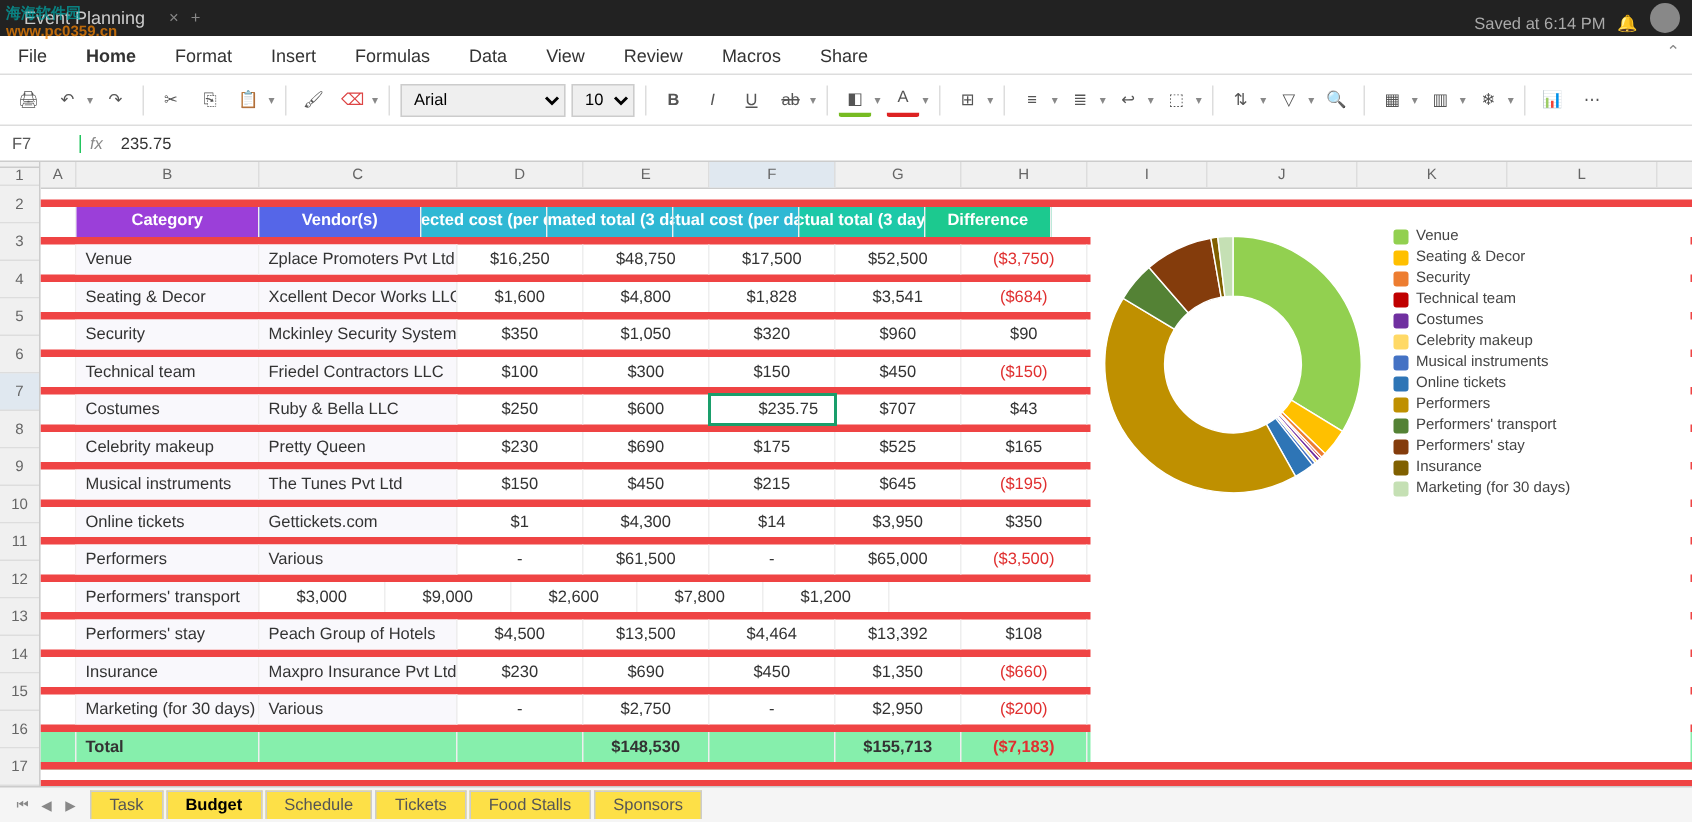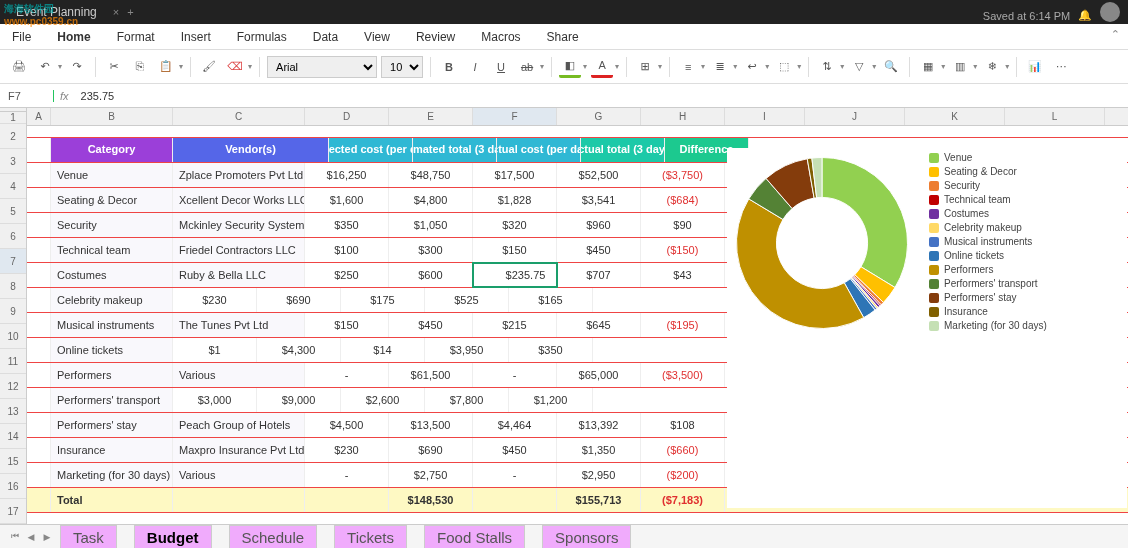--- a/index.html
+++ b/index.html
@@ -27,40 +27,40 @@
 .sheet{display:flex;height:416px;background:#fff;overflow:hidden}
 .rowhdrs{display:flex;flex-direction:column;background:#f0f0f0;border-right:1px solid #ccc}
 .corner{height:18px;width:26px;border-bottom:1px solid #ccc;background:#f0f0f0}
 .rowhdr{height:25px;width:26px;display:flex;align-items:center;justify-content:center;border-bottom:1px solid #ddd;color:#666;font-size:10px;background:#f0f0f0}
 .rowhdr.sel{background:#e0e8f0}
 .cols{flex:1;display:flex;flex-direction:column;overflow:hidden}
 .colhdrs{display:flex;height:18px;background:#f0f0f0;border-bottom:1px solid #ccc}
 .colhdr{border-right:1px solid #ddd;display:flex;align-items:center;justify-content:center;color:#666;font-size:10px}
 .colhdr.sel{background:#e0e8f0}
 .grid{flex:1;position:relative;overflow:hidden}
-.datarow{display:flex;height:25px;border-bottom:1px solid #ef4444}
+.datarow{display:flex;height:25px;border-bottom:5px solid #ef4444}
 .cell{border-right:1px solid #eee;display:flex;align-items:center;padding:0 6px;font-size:11px;color:#333;overflow:hidden;white-space:nowrap}
 .cell.hdr{color:#fff;font-weight:bold;justify-content:center;text-align:center;line-height:1.2}
 .cell.num{justify-content:center}
 .cell.neg{color:#e03030}
 .cell.bold{font-weight:bold}
 .cell.active{outline:2px solid #1a9e6b;outline-offset:-1px;z-index:2}
 .hdr-cat{background:#9b3fd9}.hdr-ven{background:#5566e8}.hdr-exp{background:#2fb8d4}.hdr-tot{background:#1cc9a8}.hdr-diff{background:#1cc98f}
-.totalrow{background:#fef9c3;font-weight:bold}
+.totalrow{background:#86efac;font-weight:bold}
 .bodyshade{background:#f9f8fc}
 .chart-area{position:absolute;left:700px;top:22px;width:400px;height:360px;background:#fff}
 .chart-title{text-align:center;font-weight:bold;font-size:13px;margin-bottom:16px;color:#333}
 .donut-wrap{display:flex;align-items:center;gap:12px}
 .legend{font-size:10px;color:#444}
 .legend-item{display:flex;align-items:center;gap:5px;margin-bottom:3px}
 .legend-sw{width:10px;height:10px;border-radius:2px}
 .tabs{position:absolute;bottom:0;left:0;right:0;height:24px;background:#f5f5f5;border-top:1px solid #ccc;display:flex;align-items:center;padding:0 8px}
 .tab-nav{display:flex;gap:2px;margin-right:6px}
 .tab-nav-btn{width:14px;height:14px;display:flex;align-items:center;justify-content:center;color:#888;cursor:pointer;font-size:9px}
-.sheet-tab{padding:3px 12px;border:1px solid #ccc;border-bottom:none;background:#f0abfc;font-size:15px;cursor:pointer;margin-right:17px;color:#555}
+.sheet-tab{padding:3px 12px;border:1px solid #ccc;border-bottom:none;background:#fde047;font-size:11px;cursor:pointer;margin-right:2px;color:#555}
 .sheet-tab.active{font-weight:bold;color:#000}
 .chev{position:absolute;right:8px;top:28px;color:#888;cursor:pointer}
 svg.donut{width:190px;height:190px}
 </style>
 </head>
 <body>
 
 <div class="watermark">
   <span>海海软件园</span><br>
   <span class="watermark-url">www.pc0359.cn</span>
@@ -201,21 +201,21 @@
         <div class="colhdr" style="width: 80px;">I</div>
         <div class="colhdr" style="width: 100px;">J</div>
         <div class="colhdr" style="width: 100px;">K</div>
         <div class="colhdr" style="width: 100px;">L</div>
       </div>
     <div class="grid" id="grid">
         <div class="datarow" style="height: 12px;"></div>
       <div class="datarow" style="height: 25px;">
           <div class="cell " style="width: 24px;"></div>
           <div class="cell hdr hdr-cat" style="width: 122px;">Category</div>
-          <div class="cell hdr hdr-ven" style="width: 156px;">Vendor(s)</div>
+          <div class="cell hdr hdr-ven" style="width: 108px;">Vendor(s)</div>
           <div class="cell hdr hdr-exp" style="width: 84px;">Expected cost (per day)</div>
           <div class="cell hdr hdr-exp" style="width: 84px;">Estimated total (3 days)</div>
           <div class="cell hdr hdr-exp" style="width: 84px;">Actual cost (per day)</div>
           <div class="cell hdr hdr-tot" style="width: 84px;">Actual total (3 days)</div>
           <div class="cell hdr hdr-diff" style="width: 84px;">Difference</div>
         </div>
         <div class="datarow">
           <div class="cell " style="width: 24px;"></div>
           <div class="cell bodyshade" style="width: 122px;">Venue</div>
           <div class="cell bodyshade" style="width: 132px;">Zplace Promoters Pvt Ltd</div>
@@ -261,39 +261,41 @@
           <div class="cell bodyshade" style="width: 132px;">Ruby &amp; Bella LLC</div>
           <div class="cell num" style="width: 84px;">$250</div>
           <div class="cell num" style="width: 84px;">$600</div>
           <div class="cell num active" style="width: 84px; padding-left: 28px;">$235.75</div>
           <div class="cell num" style="width: 84px;">$707</div>
           <div class="cell num" style="width: 84px;">$43</div>
         </div>
         <div class="datarow">
           <div class="cell " style="width: 24px;"></div>
           <div class="cell bodyshade" style="width: 122px;">Celebrity makeup</div>
+          <div class="cell bodyshade" style="width: 132px;">Pretty Queen</div>
           <div class="cell num" style="width: 84px;">$230</div>
           <div class="cell num" style="width: 84px;">$690</div>
           <div class="cell num" style="width: 84px;">$175</div>
           <div class="cell num" style="width: 84px;">$525</div>
           <div class="cell num" style="width: 84px;">$165</div>
         </div>
         <div class="datarow">
           <div class="cell " style="width: 24px;"></div>
           <div class="cell bodyshade" style="width: 122px;">Musical instruments</div>
           <div class="cell bodyshade" style="width: 132px;">The Tunes Pvt Ltd</div>
           <div class="cell num" style="width: 84px;">$150</div>
           <div class="cell num" style="width: 84px;">$450</div>
           <div class="cell num" style="width: 84px;">$215</div>
           <div class="cell num" style="width: 84px;">$645</div>
           <div class="cell num neg" style="width: 84px;">($195)</div>
         </div>
         <div class="datarow">
           <div class="cell " style="width: 24px;"></div>
           <div class="cell bodyshade" style="width: 122px;">Online tickets</div>
+          <div class="cell bodyshade" style="width: 132px;">Gettickets.com</div>
           <div class="cell num" style="width: 84px;">$1</div>
           <div class="cell num" style="width: 84px;">$4,300</div>
           <div class="cell num" style="width: 84px;">$14</div>
           <div class="cell num" style="width: 84px;">$3,950</div>
           <div class="cell num" style="width: 84px;">$350</div>
         </div>
         <div class="datarow">
           <div class="cell " style="width: 24px;"></div>
           <div class="cell bodyshade" style="width: 122px;">Performers</div>
           <div class="cell bodyshade" style="width: 132px;">Various</div>

